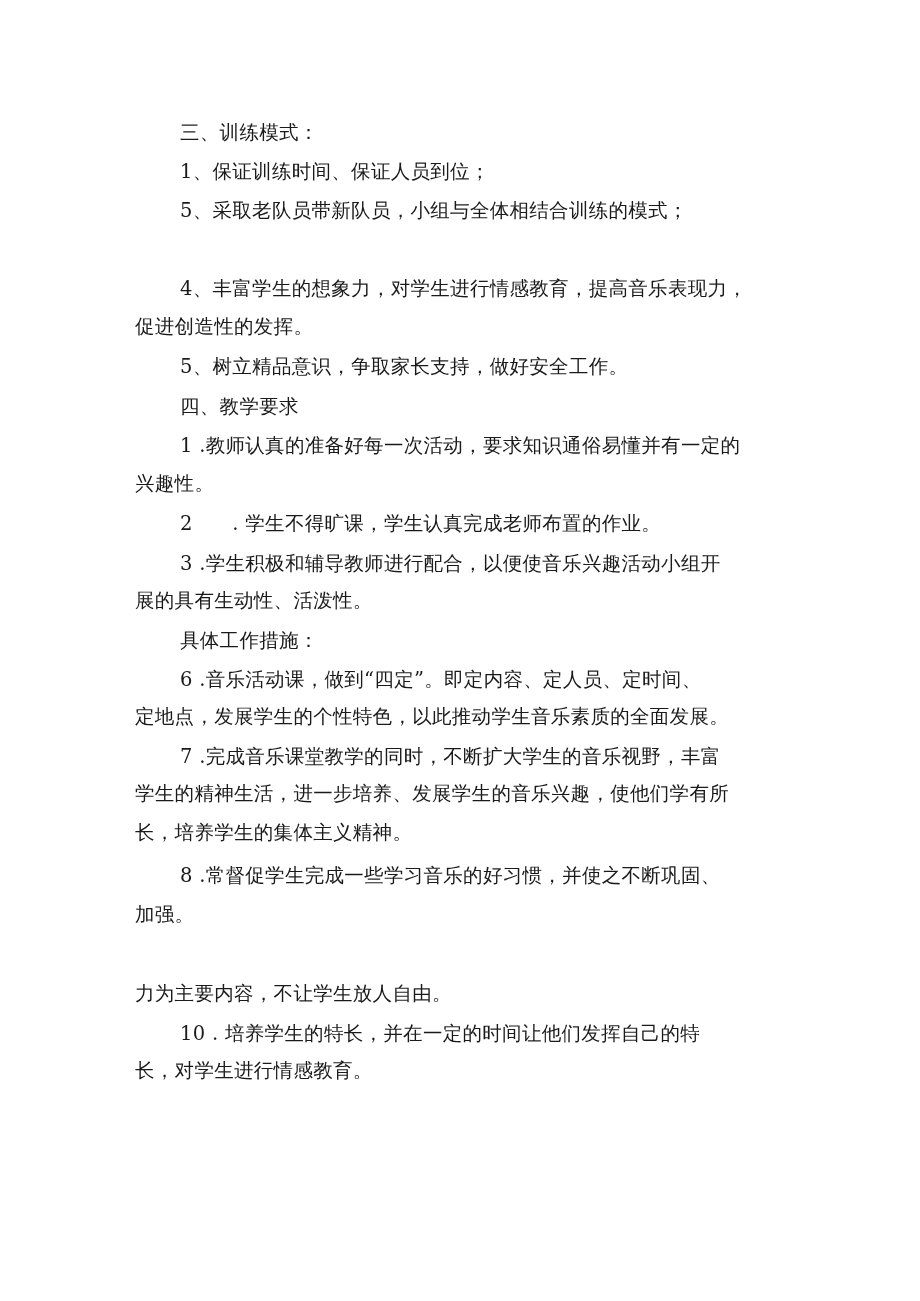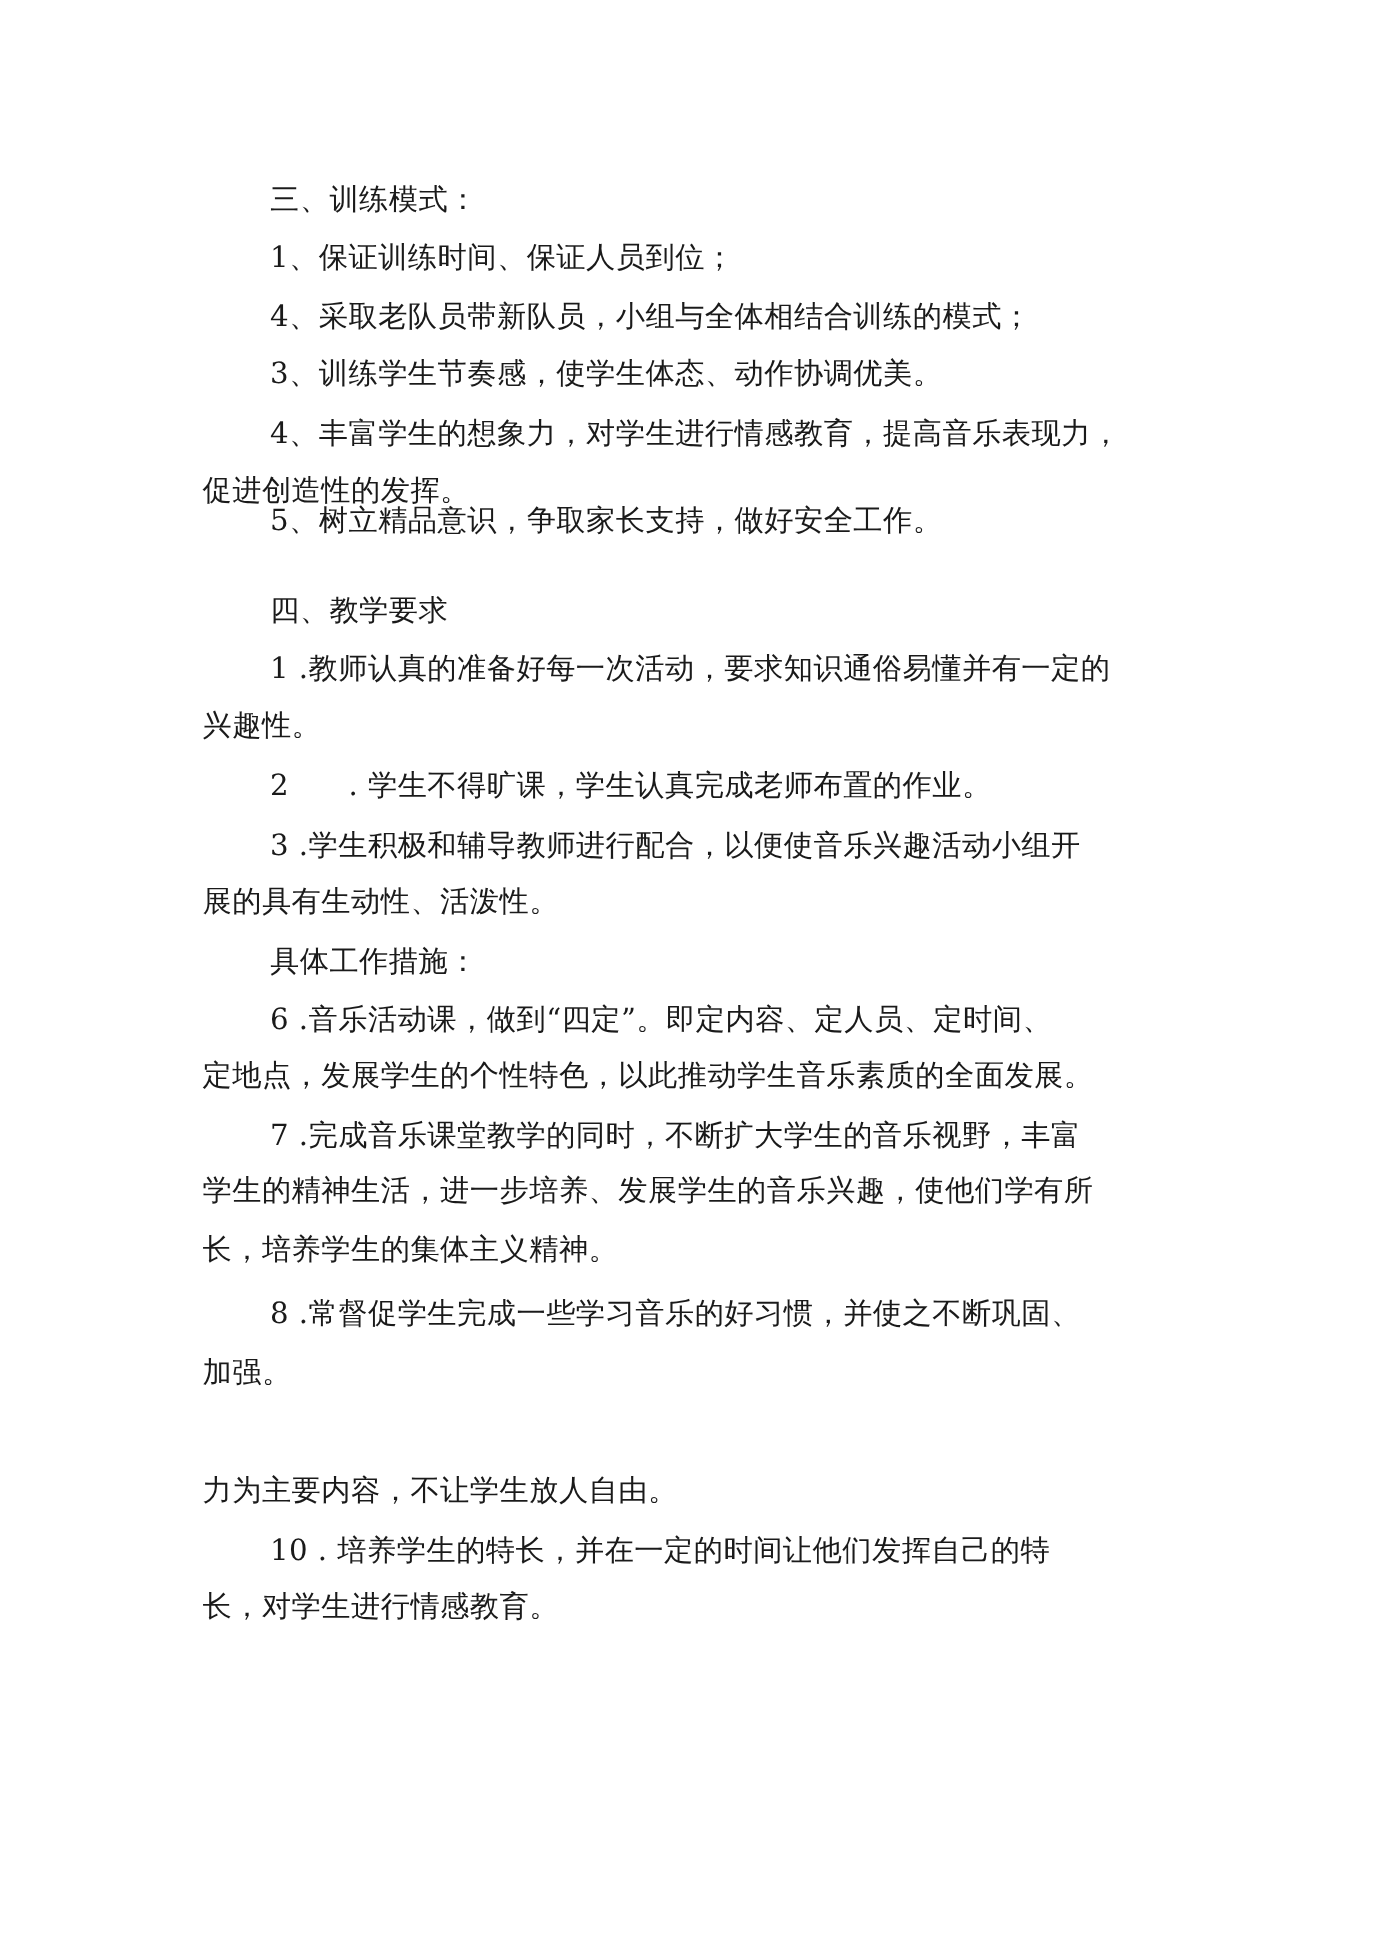--- a/index.html
+++ b/index.html
@@ -9,25 +9,24 @@
     .line { position: absolute; font-size: 19.5px; line-height: 24px; white-space: nowrap; letter-spacing: 0.3px; }
     .ind { left: 180px; }
     .cont { left: 135px; font-family: Liberation Mono, monospace; }
   </style>
 </head>
 <body>
 
 <div class="page">
   <div class="line ind" style="top:121px">三、训练模式：</div>
   <div class="line ind" style="top:160px">1、保证训练时间、保证人员到位；</div>
-  <div class="line ind" style="top:199px">4、采取老队员带新队员，小组与全体相结合训练的模式；</div>
-  <div class="line ind" style="top:237px">3、训练学生节奏感，使学生体态、动作协调优美。</div>
+  <div class="line ind" style="top:199px">5、采取老队员带新队员，小组与全体相结合训练的模式；</div>
   <div class="line ind" style="top:277px">4、丰富学生的想象力，对学生进行情感教育，提高音乐表现力，</div>
   <div class="line cont" style="top:316px">促进创造性的发挥。</div>
-  <div class="line ind" style="top:335px">5、树立精品意识，争取家长支持，做好安全工作。</div>
+  <div class="line ind" style="top:355px">5、树立精品意识，争取家长支持，做好安全工作。</div>
 
   <div class="line ind" style="top:395px">四、教学要求</div>
   <div class="line ind" style="top:434px">1 .教师认真的准备好每一次活动，要求知识通俗易懂并有一定的</div>
   <div class="line cont" style="top:473px">兴趣性。</div>
   <div class="line ind" style="top:512px">2　　. 学生不得旷课，学生认真完成老师布置的作业。</div>
   <div class="line ind" style="top:552px">3 .学生积极和辅导教师进行配合，以便使音乐兴趣活动小组开</div>
   <div class="line cont" style="top:590px">展的具有生动性、活泼性。</div>
 
   <div class="line ind" style="top:629px">具体工作措施：</div>
   <div class="line ind" style="top:668px">6 .音乐活动课，做到“四定”。即定内容、定人员、定时间、</div>

